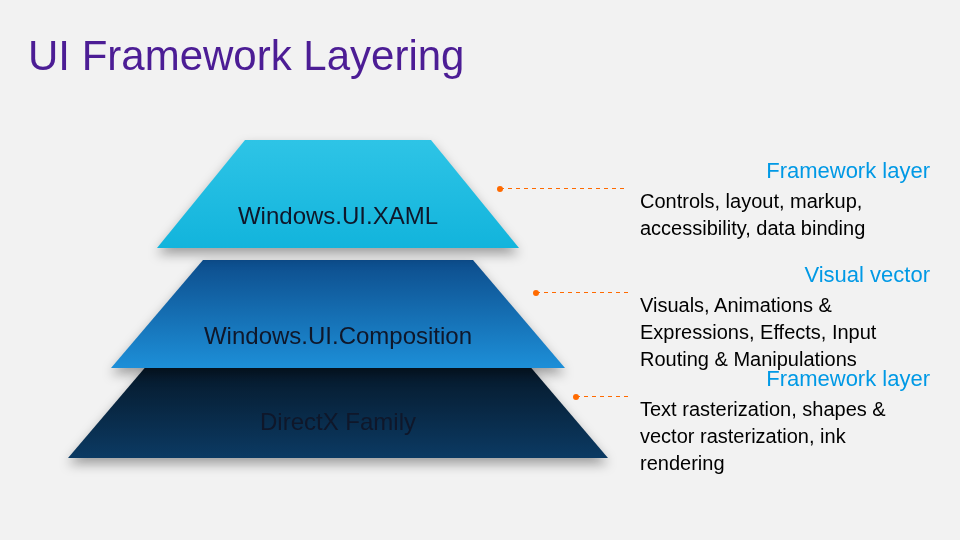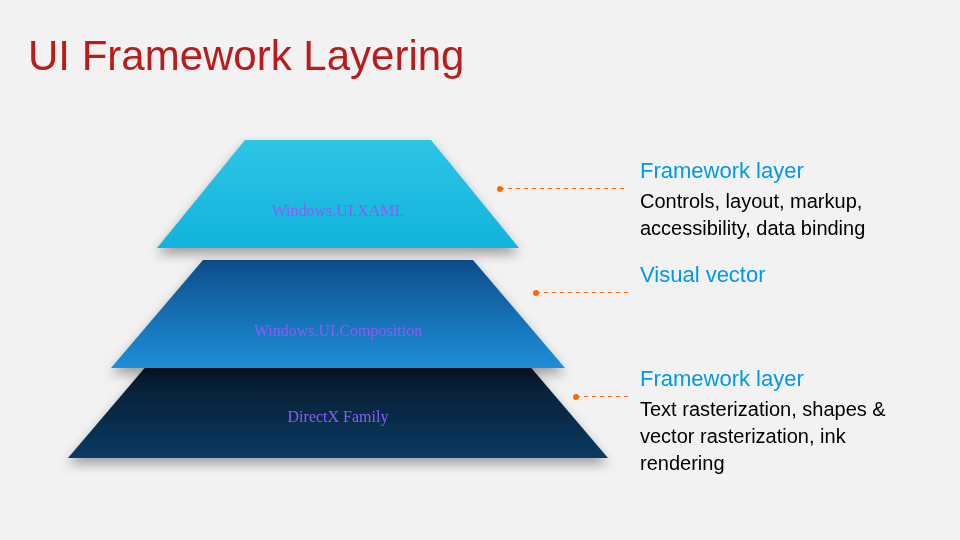--- a/index.html
+++ b/index.html
@@ -10,45 +10,44 @@
     font-family: "Segoe UI", "Segoe UI Light", -apple-system, sans-serif;
     position: relative;
     overflow: hidden;
   }
   .title {
     position: absolute;
     top: 32px;
     left: 28px;
     font-size: 42px;
     font-weight: 300;
-    color: #b91c1c;
+    color: #4c1d95;
   }
   .pyramid {
     position: absolute;
     top: 140px;
     left: 68px;
     width: 540px;
     height: 340px;
   }
   .layer {
     position: absolute;
     left: 50%;
     transform: translateX(-50%);
     filter: drop-shadow(0 6px 6px rgba(0,0,0,0.35));
   }
   .layer svg { display: block; }
   .layer-label {
     position: absolute;
     left: 50%;
     transform: translateX(-50%);
-    color: #8b5cf6;
-    font-size: 16px;
+    color: #0f172a;
+    font-size: 24px;
     font-weight: 400;
     white-space: nowrap;
-    font-family: Liberation Serif, serif;
   }
   
   .layer-top    { top: 0; }
   .layer-mid    { top: 120px; }
   .layer-bot    { top: 210px; }
 
   .connector {
     position: absolute;
     height: 1px;
     background: repeating-linear-gradient(to right,
@@ -67,20 +66,21 @@
   .callout {
     position: absolute;
     left: 640px;
     width: 290px;
   }
   .callout h3 {
     font-size: 22px;
     font-weight: 400;
     color: #0099e5;
     margin-bottom: 4px;
+    text-align: right;
   }
   .callout p {
     font-size: 20px;
     color: #000000;
     line-height: 1.35;
   }
 </style>
 </head>
 <body>
 
@@ -132,17 +132,18 @@
 <div class="connector" style="top:188px; left:500px; width:128px;"></div>
 <div class="connector" style="top:292px; left:536px; width:92px;"></div>
 <div class="connector" style="top:396px; left:576px; width:52px;"></div>
 
 <div class="callout" style="top:158px">
   <h3>Framework layer</h3>
   <p>Controls, layout, markup, accessibility, data binding</p>
 </div>
 <div class="callout" style="top:262px">
   <h3>Visual vector</h3>
+  <p>Visuals, Animations &amp; Expressions, Effects, Input Routing &amp; Manipulations</p>
 </div>
 <div class="callout" style="top:366px">
   <h3>Framework layer</h3>
   <p>Text rasterization, shapes &amp; vector rasterization, ink rendering</p>
 </div>
 
 </body></html>

